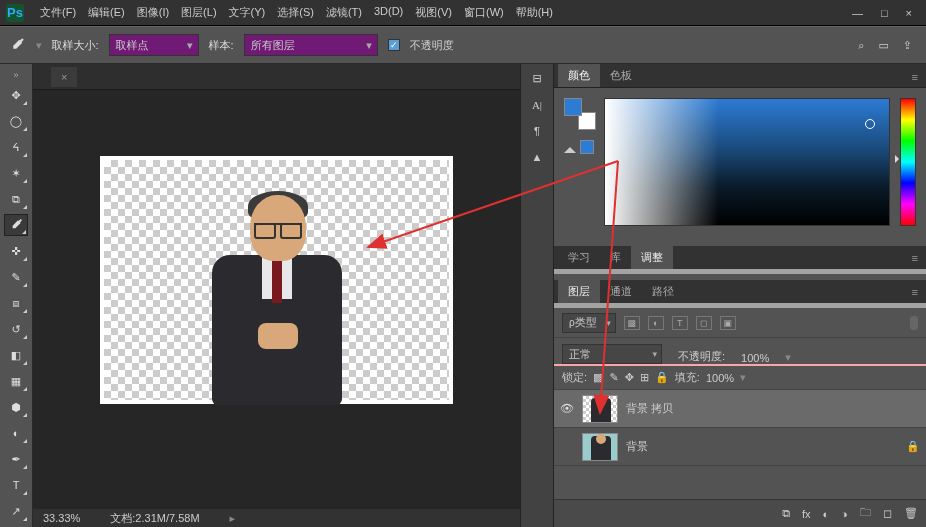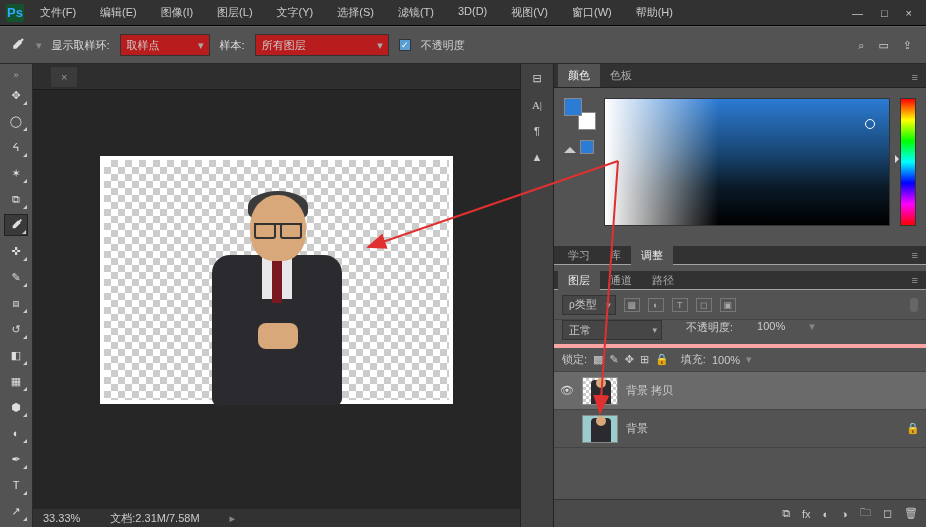--- a/index.html
+++ b/index.html
@@ -1,25 +1,25 @@
 <!DOCTYPE html>
 <html><head>
 <meta charset="utf-8">
 <style>
 *{box-sizing:border-box;margin:0;padding:0;font-family:"Microsoft YaHei",Arial,sans-serif;font-size:11px;color:#ccc;user-select:none}
 body{background:#1e1e1e;width:926px;height:527px;overflow:hidden;position:relative}
 .titlebar{height:26px;background:#323232;display:flex;align-items:center;padding:0 6px;border-bottom:1px solid #000}
 .ps-logo{width:18px;height:18px;background:#14532d;color:#31a8ff;display:flex;align-items:center;justify-content:center;font-weight:bold;font-size:13px;border-radius:2px;margin-right:10px}
-.menu{display:flex;gap:12px}
+.menu{display:flex;gap:0}
 .menu span{padding:3px 6px;cursor:pointer}
 .win-ctrl{margin-left:auto;display:flex;gap:18px;color:#999;padding-right:8px}
 .optbar{height:38px;background:#535353;display:flex;align-items:center;padding:0 8px;gap:10px;border-bottom:1px solid #2a2a2a;border-top:1px solid #666}
 .eyedrop-ico{width:18px;height:18px}
 .lbl{color:#ddd}
-.select{background:#b91c1c;border:1px solid #333;padding:2px 20px 2px 6px;position:relative;min-width:70px;height:22px;display:flex;align-items:center}
+.select{background:#701a75;border:1px solid #333;padding:2px 20px 2px 6px;position:relative;min-width:70px;height:22px;display:flex;align-items:center}
 .select::after{content:"▾";position:absolute;right:5px;color:#aaa}
 .chk{width:12px;height:12px;background:#5a9fd4;border:1px solid #333;display:inline-flex;align-items:center;justify-content:center;color:#fff;font-size:9px}
 .optbar-right{margin-left:auto;display:flex;gap:14px;color:#bbb;padding-right:6px}
 .workspace{display:flex;height:calc(100% - 64px);position:relative}
 .toolbar{width:33px;background:#535353;border-right:1px solid #2a2a2a;display:flex;flex-direction:column;align-items:center;padding-top:6px;gap:4px}
 .tool{width:24px;height:22px;display:flex;align-items:center;justify-content:center;color:#ddd;cursor:pointer;position:relative}
 .tool.active{background:#3a3a3a;border:1px solid #222}
 .tool .tri{position:absolute;bottom:1px;right:1px;width:0;height:0;border:2px solid transparent;border-bottom-color:#ccc;border-right-color:#ccc}
 .canvas-area{flex:1;background:#262626;position:relative;overflow:hidden}
 .tabbar{height:26px;background:#2e2e2e;display:flex;align-items:center;padding-left:18px;border-bottom:1px solid #1a1a1a}
@@ -52,26 +52,26 @@
 .sw-fg{width:18px;height:18px;background:#2c7bd4;border:1px solid #888;position:absolute;top:0;left:0;z-index:2}
 .sw-bg{width:18px;height:18px;background:#fff;border:1px solid #888;position:absolute;bottom:-8px;right:-8px}
 .sw-small{display:flex;gap:4px;align-items:center}
 .sw-tri{width:0;height:0;border:6px solid transparent;border-bottom-color:#ccc}
 .sw-sq{width:14px;height:14px;background:#2c7bd4;border:1px solid #888}
 .gradient{flex:1;height:128px;background:linear-gradient(to bottom,#2c7bd4 0%,#1a4a7a 40%,#0a1a28 70%,#000 100%);position:relative;border:1px solid #333}
 .gradient::before{content:"";position:absolute;inset:0;background:linear-gradient(to right,#fff 0%,transparent 40%)}
 .g-circle{position:absolute;top:20px;right:14px;width:10px;height:10px;border:1px solid #fff;border-radius:50%}
 .hue{width:16px;height:128px;background:linear-gradient(to bottom,#f00,#ff0,#0f0,#0ff,#00f,#f0f,#f00);position:relative;border:1px solid #333}
 .hue-tri{position:absolute;left:-6px;top:56px;width:0;height:0;border:4px solid transparent;border-left-color:#ddd}
-.mini-tabs{height:19px;background:#323232;display:flex;align-items:center;padding-left:4px;border-bottom:1px solid #a3a3a3}
+.mini-tabs{height:28px;background:#323232;display:flex;align-items:center;padding-left:4px;border-bottom:5px solid #a3a3a3}
 .layer-head{height:30px;display:flex;align-items:center;padding:0 8px;gap:8px;border-bottom:1px solid #444}
 .layer-filter{background:#464646;border:1px solid #333;padding:2px 18px 2px 6px;position:relative;height:20px;display:flex;align-items:center;font-size:10px}
 .layer-filter::after{content:"▾";position:absolute;right:4px;color:#aaa;font-size:9px}
 .filter-ico{width:16px;height:14px;border:1px solid #777;display:flex;align-items:center;justify-content:center;font-size:9px;color:#aaa}
-.layer-opts{height:28px;display:flex;align-items:flex-start;padding:0 8px;gap:24px;border-bottom:4px solid #fca5a5;font-size:10px}
+.layer-opts{height:28px;display:flex;align-items:flex-end;padding:0 8px;gap:16px;border-bottom:2px solid #fca5a5;font-size:10px}
 .layer-opts2{height:24px;display:flex;align-items:center;padding:0 8px;gap:6px;border-bottom:1px solid #444;font-size:10px}
 .layers-list{flex:1;overflow:auto}
 .layer-row{height:38px;display:flex;align-items:center;padding:0 6px;gap:8px;border-bottom:1px solid #444}
 .layer-row.sel{background:#6a6a6a}
 .eye{width:14px;text-align:center;color:#ddd}
 .thumb{width:36px;height:28px;border:1px solid #888;background-image:repeating-conic-gradient(#ccc 0 25%,#fff 0 50%);background-size:6px 6px;position:relative;overflow:hidden}
 .thumb.bg{background:#9cc;background-image:none}
 .thumb .mini{position:absolute;left:8px;top:2px;width:20px;height:24px;background:#2b2b2f;border-radius:4px 4px 0 0}
 .thumb .minih{position:absolute;left:13px;top:0;width:10px;height:10px;background:#d9a87a;border-radius:50%}
 .lock{margin-left:auto;color:#bbb}
@@ -104,21 +104,21 @@
   </div>
 </div>
 
 <div class="optbar">
   <span>
     <svg class="eyedrop-ico" viewBox="0 0 24 24">
         <path fill="#ddd" d="M19 3l2 2-3 3 1 1-8 8H7v-4l8-8 1 1z"></path>
       </svg>
   </span>
   <span style="color:#888">▾</span>
-  <span class="lbl">显示取样环:</span>
+  <span class="lbl">取样大小:</span>
   <div class="select" style="width:90px">
       <span>取样点</span>
     </div>
   <span class="lbl">样本:</span>
   <div class="select" style="width:134px">
       <span>所有图层</span>
     </div>
   <span class="chk">✓</span>
   <span>不透明度</span>
   <div class="optbar-right">
@@ -249,21 +249,21 @@
       <span style="color:#888">▾</span>
     </div>
 
     <div class="layer-opts2">
       <span>锁定:</span>
       <span>▩</span>
       <span>✎</span>
       <span>✥</span>
       <span>⊞</span>
       <span>🔒</span>
-      <span style="margin-left:6px">填充:</span>
+      <span style="">填充:</span>
       <span>100%</span>
       <span style="color:#888">▾</span>
     </div>
 
     <div class="layers-list">
       <div class="layer-row sel">
         <div class="eye">👁</div>
         <div class="thumb">
             <div class="mini"></div>
             <div class="minih"></div>

